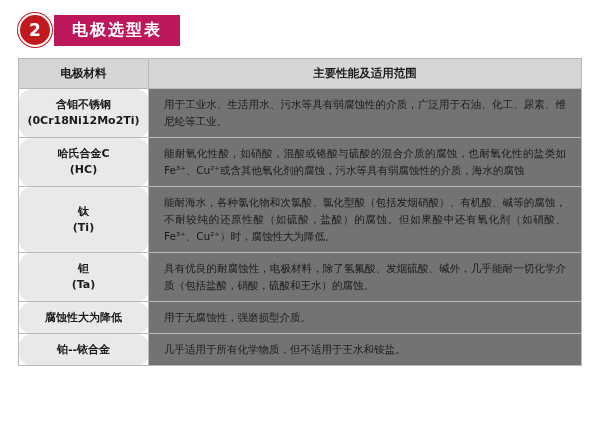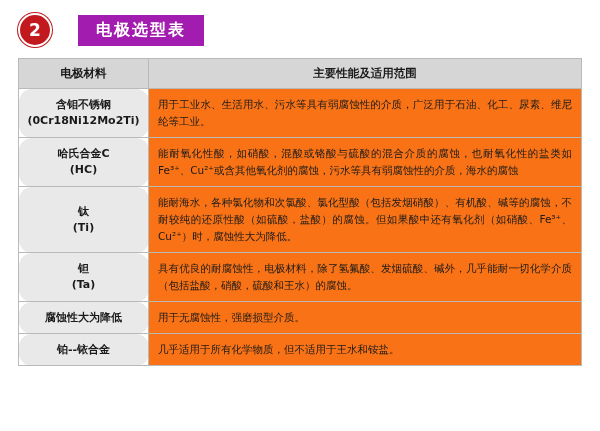--- a/index.html
+++ b/index.html
@@ -37,22 +37,22 @@
     color: #ffffff;
     display: flex;
     align-items: center;
     justify-content: center;
     font-size: 17px;
     font-weight: bold;
     box-shadow: inset 0 0 0 2px #ffffff, 0 0 0 1px #c2191e;
     flex: 0 0 auto;
   }
   .title-bar {
-    margin-left: 26px;
-    background: #a21caf;
+    margin-left: 2px;
+    background: #be185d;
     color: #ffffff;
     font-size: 16px;
     font-weight: bold;
     letter-spacing: 2px;
     padding: 7px 18px 8px 18px;
     line-height: 1;
   }
 
   
   table.spec {
@@ -83,25 +83,25 @@
     font-size: 11px;
     padding: 6px 4px;
     line-height: 1.45;
     color: #1a1a1a;
     border-radius: 13px;
   }
   td.matcell .sub {
     display: block;
   }
   td.desc {
-    padding: 7px 9px;
+    padding: 7px 15px;
     line-height: 1.62;
     text-align: justify;
     color: #1a1a1a;
-    background: #f97316;
+    background: #737373;
   }
 </style>
 </head>
 <body>
 
 <div class="page">
 
   <div class="header">
     <div class="badge">
       <span>2</span>

